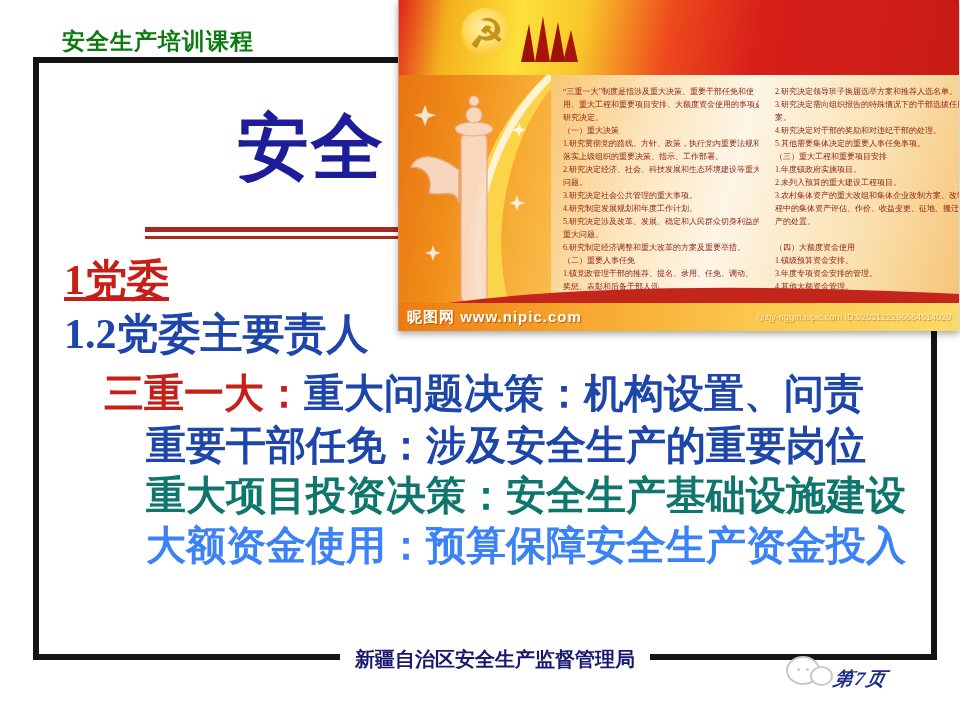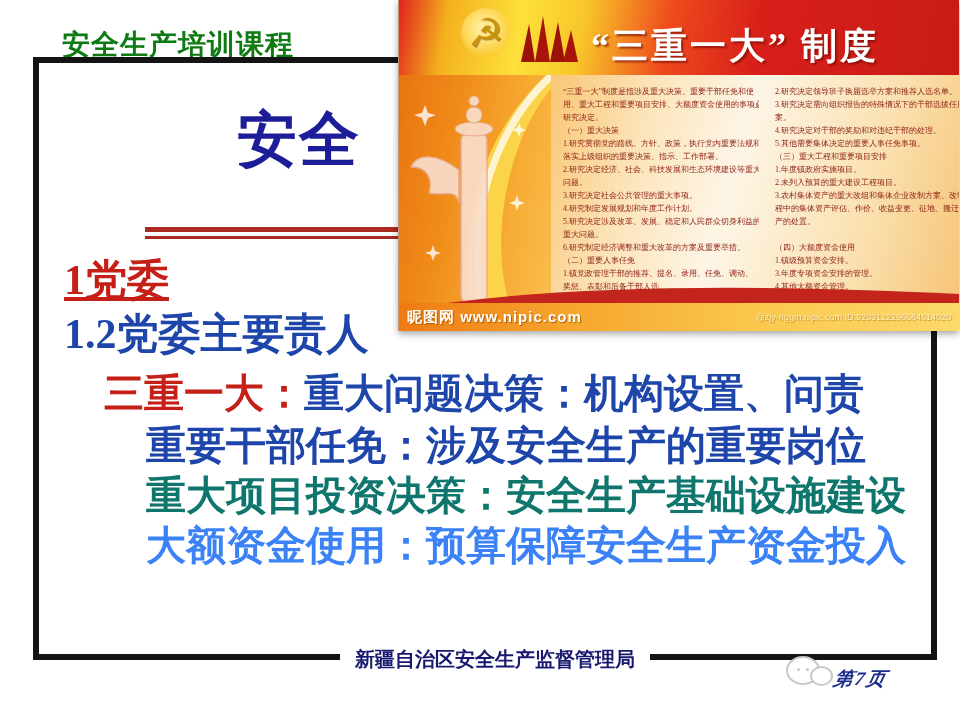--- a/index.html
+++ b/index.html
@@ -5,34 +5,34 @@
   html,body{margin:0;padding:0;}
   body{
     width:960px;height:720px;position:relative;overflow:hidden;
     background:#ffffff;
     font-family:"Liberation Serif","DejaVu Serif",serif;
   }
   .abs{position:absolute;}
 
   
   .course-label{
-    left:62px;top:26px;font-size:28px;font-weight:bold;color:#0d7a12;
+    left:62px;top:26px;font-size:23px;font-weight:bold;color:#0d7a12;
     letter-spacing:1px;
     font-family:Liberation Serif, serif;
   }
 
   
   .slide-frame{
     left:33px;top:57px;width:904px;height:603px;box-sizing:border-box;
     border:6px solid #141414;background:#ffffff;z-index:1;
   }
 
   
   .slide-title{
-    left:237px;top:100px;font-size:60px;font-weight:bold;color:#1d1d99;
+    left:237px;top:100px;font-size:72px;font-weight:bold;color:#1d1d99;
     z-index:2;white-space:nowrap;letter-spacing:2px;
   }
 
   
   .title-underline{
     left:145px;top:227px;width:254px;height:4px;
     border-top:5px solid #a92a20;border-bottom:3px solid #a92a20;
     z-index:2;background:#fff;
   }
 
@@ -208,21 +208,20 @@
   </div>
 
   <div class="poster-header">
     <div class="party-emblem">☭</div>
     <svg class="flame-svg" width="64" height="48">
       <polygon points="4,48 12,10 18,48" fill="#9b1208"></polygon>
       <polygon points="18,48 26,2 33,48" fill="#a81409"></polygon>
       <polygon points="33,48 41,8 48,48" fill="#9b1208"></polygon>
       <polygon points="46,48 54,16 61,48" fill="#a81409"></polygon>
     </svg>
-    <div class="poster-title">“三重一大” 制度</div>
   </div>
 
   <svg class="swoosh-svg" width="560" height="36">
     <path d="M0,26 Q200,-8 560,10 L560,36 L0,36 Z" fill="#c3251c"></path>
   </svg>
   <div class="poster-footer">
     <div class="nipic-mark">昵图网 www.nipic.com</div>
     <div class="nipic-code">@zjy-nggm.nipic.com ID:9203122296684614020</div>
   </div>
 </div>

